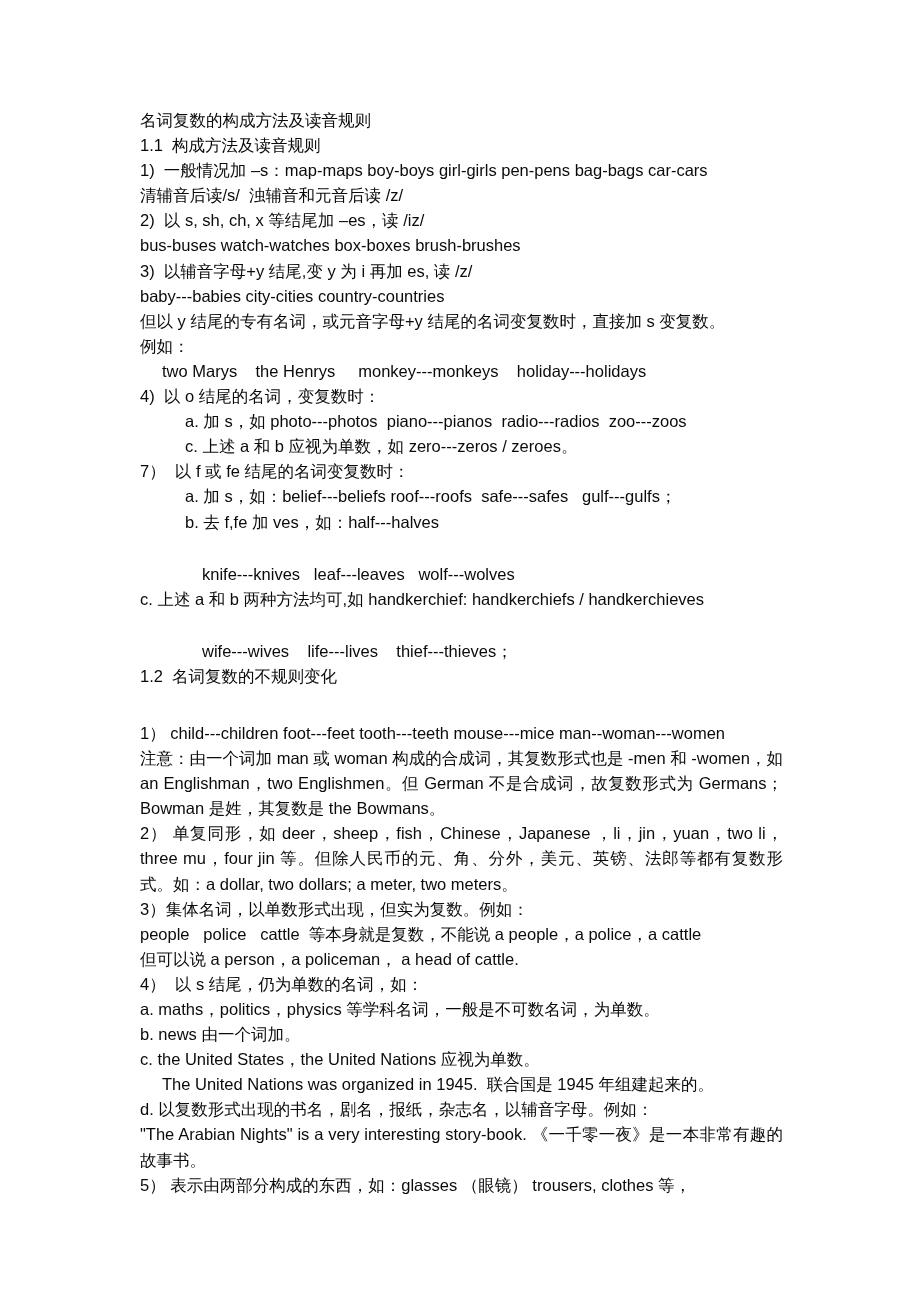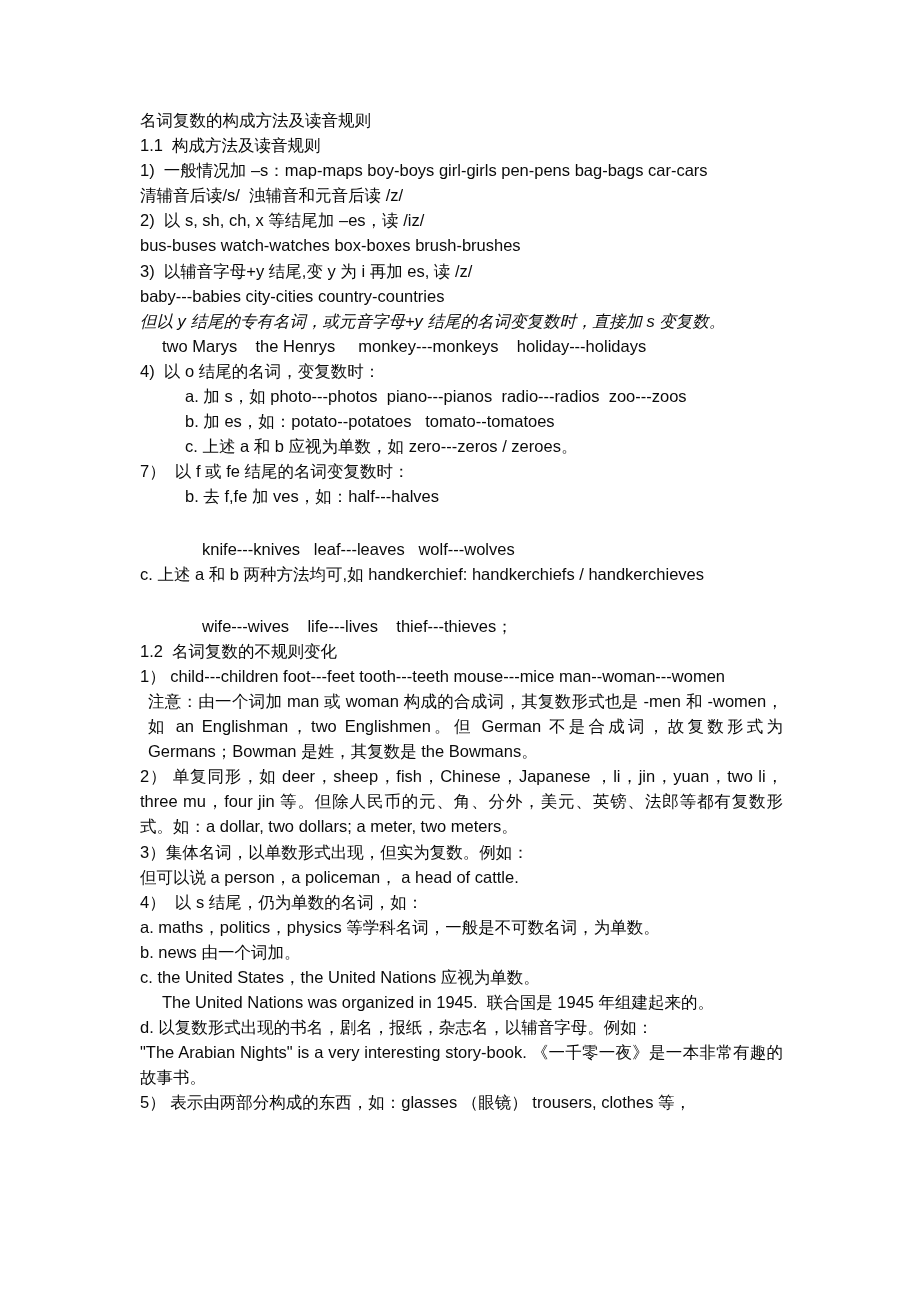--- a/index.html
+++ b/index.html
@@ -65,36 +65,38 @@
 <div class="page">
   <div class="doc-body">
       <div class="ln i0">名词复数的构成方法及读音规则</div>
       <div class="ln i0">1.1  构成方法及读音规则</div>
       <div class="ln i0">1)  一般情况加 –s：map-maps boy-boys girl-girls pen-pens bag-bags car-cars</div>
       <div class="ln i0">清辅音后读/s/  浊辅音和元音后读 /z/</div>
       <div class="ln i0">2)  以 s, sh, ch, x 等结尾加 –es，读 /iz/</div>
       <div class="ln i0">bus-buses watch-watches box-boxes brush-brushes</div>
       <div class="ln i0">3)  以辅音字母+y 结尾,变 y 为 i 再加 es, 读 /z/</div>
       <div class="ln i0">baby---babies city-cities country-countries</div>
-      <div class="para i0 ln para-last-loose" style="white-space: normal; font-style: italic;">但以 y 结尾的专有名词，或元音字母+y 结尾的名词变复数时，直接加 s 变复数。</div>
+      <div class="para i0 ln para-last-loose" style="white-space: normal;">但以 y 结尾的专有名词，或元音字母+y 结尾的名词变复数时，直接加 s 变复数。</div>
+      <div class="ln i0">例如：</div>
       <div class="ln i1">two Marys    the Henrys     monkey---monkeys    holiday---holidays</div>
       <div class="ln i0">4)  以 o 结尾的名词，变复数时：</div>
       <div class="ln i2">a. 加 s，如 photo---photos  piano---pianos  radio---radios  zoo---zoos</div>
-      <div class="ln i2">b. 加 es，如：potato--potatoes   tomato--tomatoes</div>
       <div class="ln i2">c. 上述 a 和 b 应视为单数，如 zero---zeros / zeroes。</div>
       <div class="ln i0">7）  以 f 或 fe 结尾的名词变复数时：</div>
+      <div class="ln i2">a. 加 s，如：belief---beliefs roof---roofs  safe---safes   gulf---gulfs；</div>
       <div class="ln i2">b. 去 f,fe 加 ves，如：half---halves</div>
       <div class="ln i3">knife---knives   leaf---leaves   wolf---wolves</div>
       <div class="ln i0">c. 上述 a 和 b 两种方法均可,如 handkerchief: handkerchiefs / handkerchieves</div>
       <div class="ln i3">wife---wives    life---lives    thief---thieves；</div>
       <div class="ln i0">1.2  名词复数的不规则变化</div>
-      <div class="para i0 ln para-last-loose" style="white-space: normal;">1）  child---children   foot---feet   tooth---teeth    mouse---mice        man--woman---women</div>
-      <div class="para i0 ln para-last-loose" style="white-space: normal; margin-left: 8px;">注意：由一个词加 man 或 woman 构成的合成词，其复数形式也是 -men 和 -women，如 an Englishman，two Englishmen。但 German 不是合成词，故复数形式为 Germans；Bowman 是姓，其复数是 the Bowmans。</div>
+      <div class="para i0 ln para-last-loose" style="white-space: normal; margin-top: 32px;">1）  child---children   foot---feet   tooth---teeth    mouse---mice        man--woman---women</div>
+      <div class="para i0 ln para-last-loose" style="white-space: normal;">注意：由一个词加 man 或 woman 构成的合成词，其复数形式也是 -men 和 -women，如 an Englishman，two Englishmen。但 German 不是合成词，故复数形式为 Germans；Bowman 是姓，其复数是 the Bowmans。</div>
       <div class="para i0 ln para-last-loose" style="white-space: normal;">2）  单复同形，如 deer，sheep，fish，Chinese，Japanese ，li，jin，yuan，two li，three mu，four jin 等。但除人民币的元、角、分外，美元、英镑、法郎等都有复数形式。如：a dollar, two dollars; a meter, two meters。</div>
       <div class="ln i0">3）集体名词，以单数形式出现，但实为复数。例如：</div>
+      <div class="ln i0">people   police   cattle  等本身就是复数，不能说 a people，a police，a cattle</div>
       <div class="ln i0">但可以说 a person，a policeman， a head of cattle.</div>
       <div class="ln i0">4）  以 s 结尾，仍为单数的名词，如：</div>
       <div class="ln i0">a. maths，politics，physics 等学科名词，一般是不可数名词，为单数。</div>
       <div class="ln i0">b. news 由一个词加。</div>
       <div class="ln i0">c. the United States，the United Nations 应视为单数。</div>
       <div class="ln i1">The United Nations was organized in 1945.  联合国是 1945 年组建起来的。</div>
       <div class="ln i0">d. 以复数形式出现的书名，剧名，报纸，杂志名，以辅音字母。例如：</div>
       <div class="para i0 ln para-last-loose" style="white-space: normal;">"The Arabian Nights" is a very interesting story-book.  《一千零一夜》是一本非常有趣的故事书。</div>
       <div class="para i0 ln para-last-loose" style="white-space: normal;">5）  表示由两部分构成的东西，如：glasses  （眼镜）   trousers,  clothes 等，</div>
     </div>

